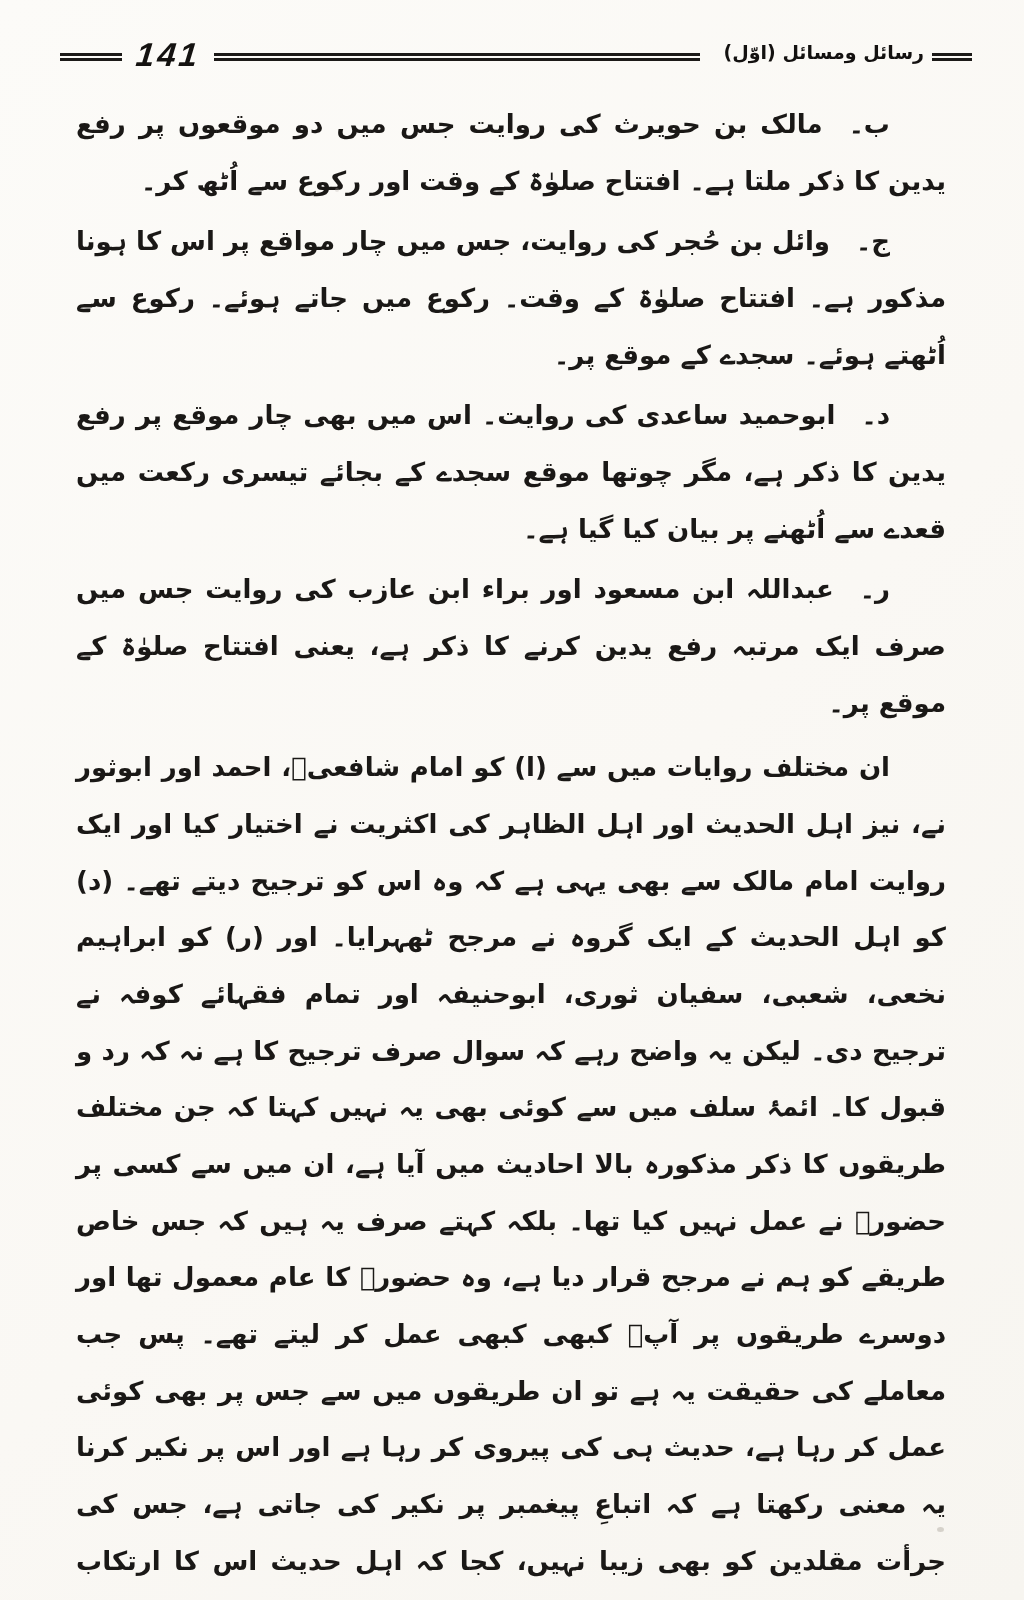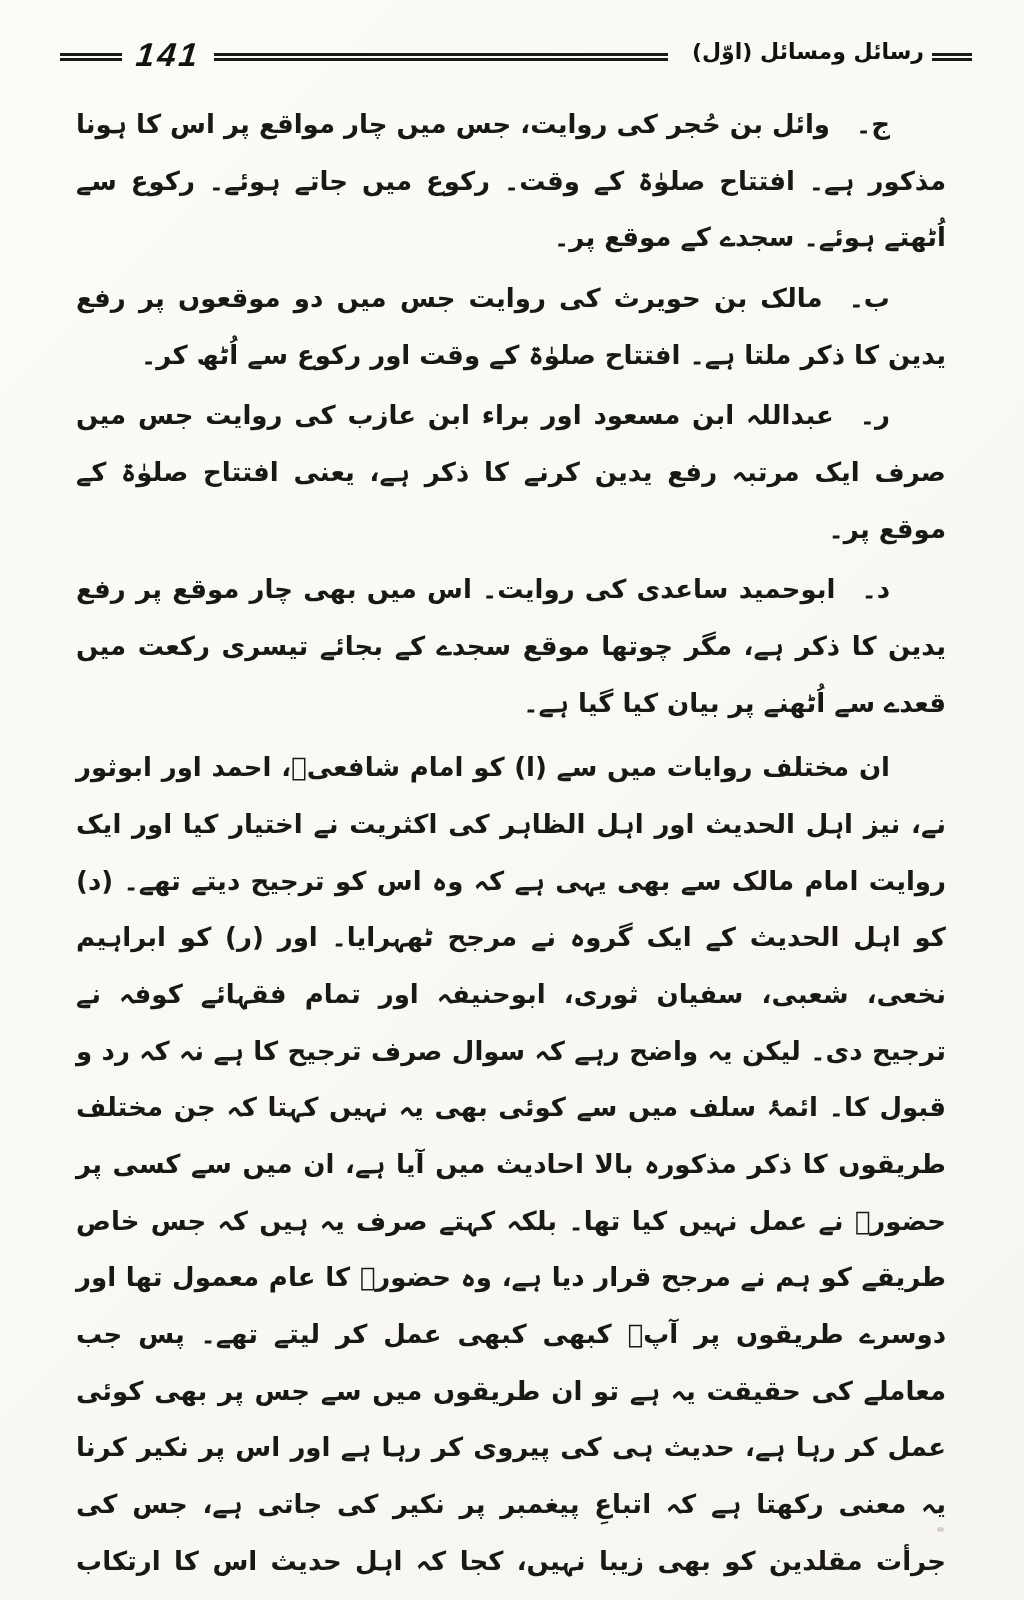--- a/index.html
+++ b/index.html
@@ -38,21 +38,21 @@
     font-weight: 700;
     font-size: 33px;
     letter-spacing: 3px;
     padding: 0 14px 4px 14px;
     color: #141210;
     transform: skewX(-6deg);
   }
   .header-title {
     direction: rtl;
     font-weight: 700;
-    font-size: 22px;
+    font-size: 19px;
     line-height: 1;
     padding: 0 8px 10px 8px;
     color: #131110;
     white-space: nowrap;
     margin-left: 16px;
   }
   
   .body-text {
     position: absolute;
     top: 96px;
@@ -90,27 +90,27 @@
     <div class="rule rule-short-left"></div>
     <div class="page-number">141</div>
     <div class="rule rule-long"></div>
     <div class="header-title">رسائل ومسائل (اوّل)</div>
     <div class="rule rule-short-right"></div>
   </div>
 
   <div class="body-text">
 
 
+    <p class="hadith-item"><span class="item-marker">ب۔</span><span>مالک بن حویرث کی روایت جس میں دو موقعوں پر رفع یدین کا ذکر ملتا ہے۔ افتتاح صلوٰۃ کے وقت اور رکوع سے اُٹھ کر۔</span></p>
+
     <p class="hadith-item"><span class="item-marker">ج۔</span><span>وائل بن حُجر کی روایت، جس میں چار مواقع پر اس کا ہونا مذکور ہے۔ افتتاح صلوٰۃ کے وقت۔ رکوع میں جاتے ہوئے۔ رکوع سے اُٹھتے ہوئے۔ سجدے کے موقع پر۔</span></p>
 
-    <p class="hadith-item"><span class="item-marker">ب۔</span><span>مالک بن حویرث کی روایت جس میں دو موقعوں پر رفع یدین کا ذکر ملتا ہے۔ افتتاح صلوٰۃ کے وقت اور رکوع سے اُٹھ کر۔</span></p>
+    <p class="hadith-item"><span class="item-marker">د۔</span><span>ابوحمید ساعدی کی روایت۔ اس میں بھی چار موقع پر رفع یدین کا ذکر ہے، مگر چوتھا موقع سجدے کے بجائے تیسری رکعت میں قعدے سے اُٹھنے پر بیان کیا گیا ہے۔</span></p>
 
     <p class="hadith-item"><span class="item-marker">ر۔</span><span>عبداللہ ابن مسعود اور براء ابن عازب کی روایت جس میں صرف ایک مرتبہ رفع یدین کرنے کا ذکر ہے، یعنی افتتاح صلوٰۃ کے موقع پر۔</span></p>
-
-    <p class="hadith-item"><span class="item-marker">د۔</span><span>ابوحمید ساعدی کی روایت۔ اس میں بھی چار موقع پر رفع یدین کا ذکر ہے، مگر چوتھا موقع سجدے کے بجائے تیسری رکعت میں قعدے سے اُٹھنے پر بیان کیا گیا ہے۔</span></p>
 
     <p class="main-paragraph">ان مختلف روایات میں سے (ا) کو امام شافعیؒ، احمد اور ابوثور نے، نیز اہل الحدیث اور اہل الظاہر کی اکثریت نے اختیار کیا اور ایک روایت امام مالک سے بھی یہی ہے کہ وہ اس کو ترجیح دیتے تھے۔ (د) کو اہل الحدیث کے ایک گروہ نے مرجح ٹھہرایا۔ اور (ر) کو ابراہیم نخعی، شعبی، سفیان ثوری، ابوحنیفہ اور تمام فقہائے کوفہ نے ترجیح دی۔ لیکن یہ واضح رہے کہ سوال صرف ترجیح کا ہے نہ کہ رد و قبول کا۔ ائمۂ سلف میں سے کوئی بھی یہ نہیں کہتا کہ جن مختلف طریقوں کا ذکر مذکورہ بالا احادیث میں آیا ہے، ان میں سے کسی پر حضورؐ نے عمل نہیں کیا تھا۔ بلکہ کہتے صرف یہ ہیں کہ جس خاص طریقے کو ہم نے مرجح قرار دیا ہے، وہ حضورؐ کا عام معمول تھا اور دوسرے طریقوں پر آپؐ کبھی کبھی عمل کر لیتے تھے۔ پس جب معاملے کی حقیقت یہ ہے تو ان طریقوں میں سے جس پر بھی کوئی عمل کر رہا ہے، حدیث ہی کی پیروی کر رہا ہے اور اس پر نکیر کرنا یہ معنی رکھتا ہے کہ اتباعِ پیغمبر پر نکیر کی جاتی ہے، جس کی جرأت مقلدین کو بھی زیبا نہیں، کجا کہ اہل حدیث اس کا ارتکاب کریں۔ پھر اگر کوئی شخص ان طریقوں میں سے کسی ایک طریقے پر جامد ہونے کے بجائے وقتاً فوقتاً ان سب طریقوں پر عمل کرتا رہے جو حدیث میں مذکور ہیں تو یہ نبی صلی اللہ علیہ وسلم کی زیادہ صحیح و مکمل پیروی ہوگی اور لفظ عمل بالحدیث کا اطلاق اس طرزِ عمل پر زیادہ صحیح معنی میں ہوگا۔ میں سمجھتا ہوں کہ اگر ابتدا ہی میں ایک طریقے کو ترجیح دینے اور باقی سب طریقوں کو ترک کر دینے کے بجائے ان سب</p>
 
   </div>
 
   <div class="speck speck1"></div>
   <div class="speck speck2"></div>
 
 </div>
 

